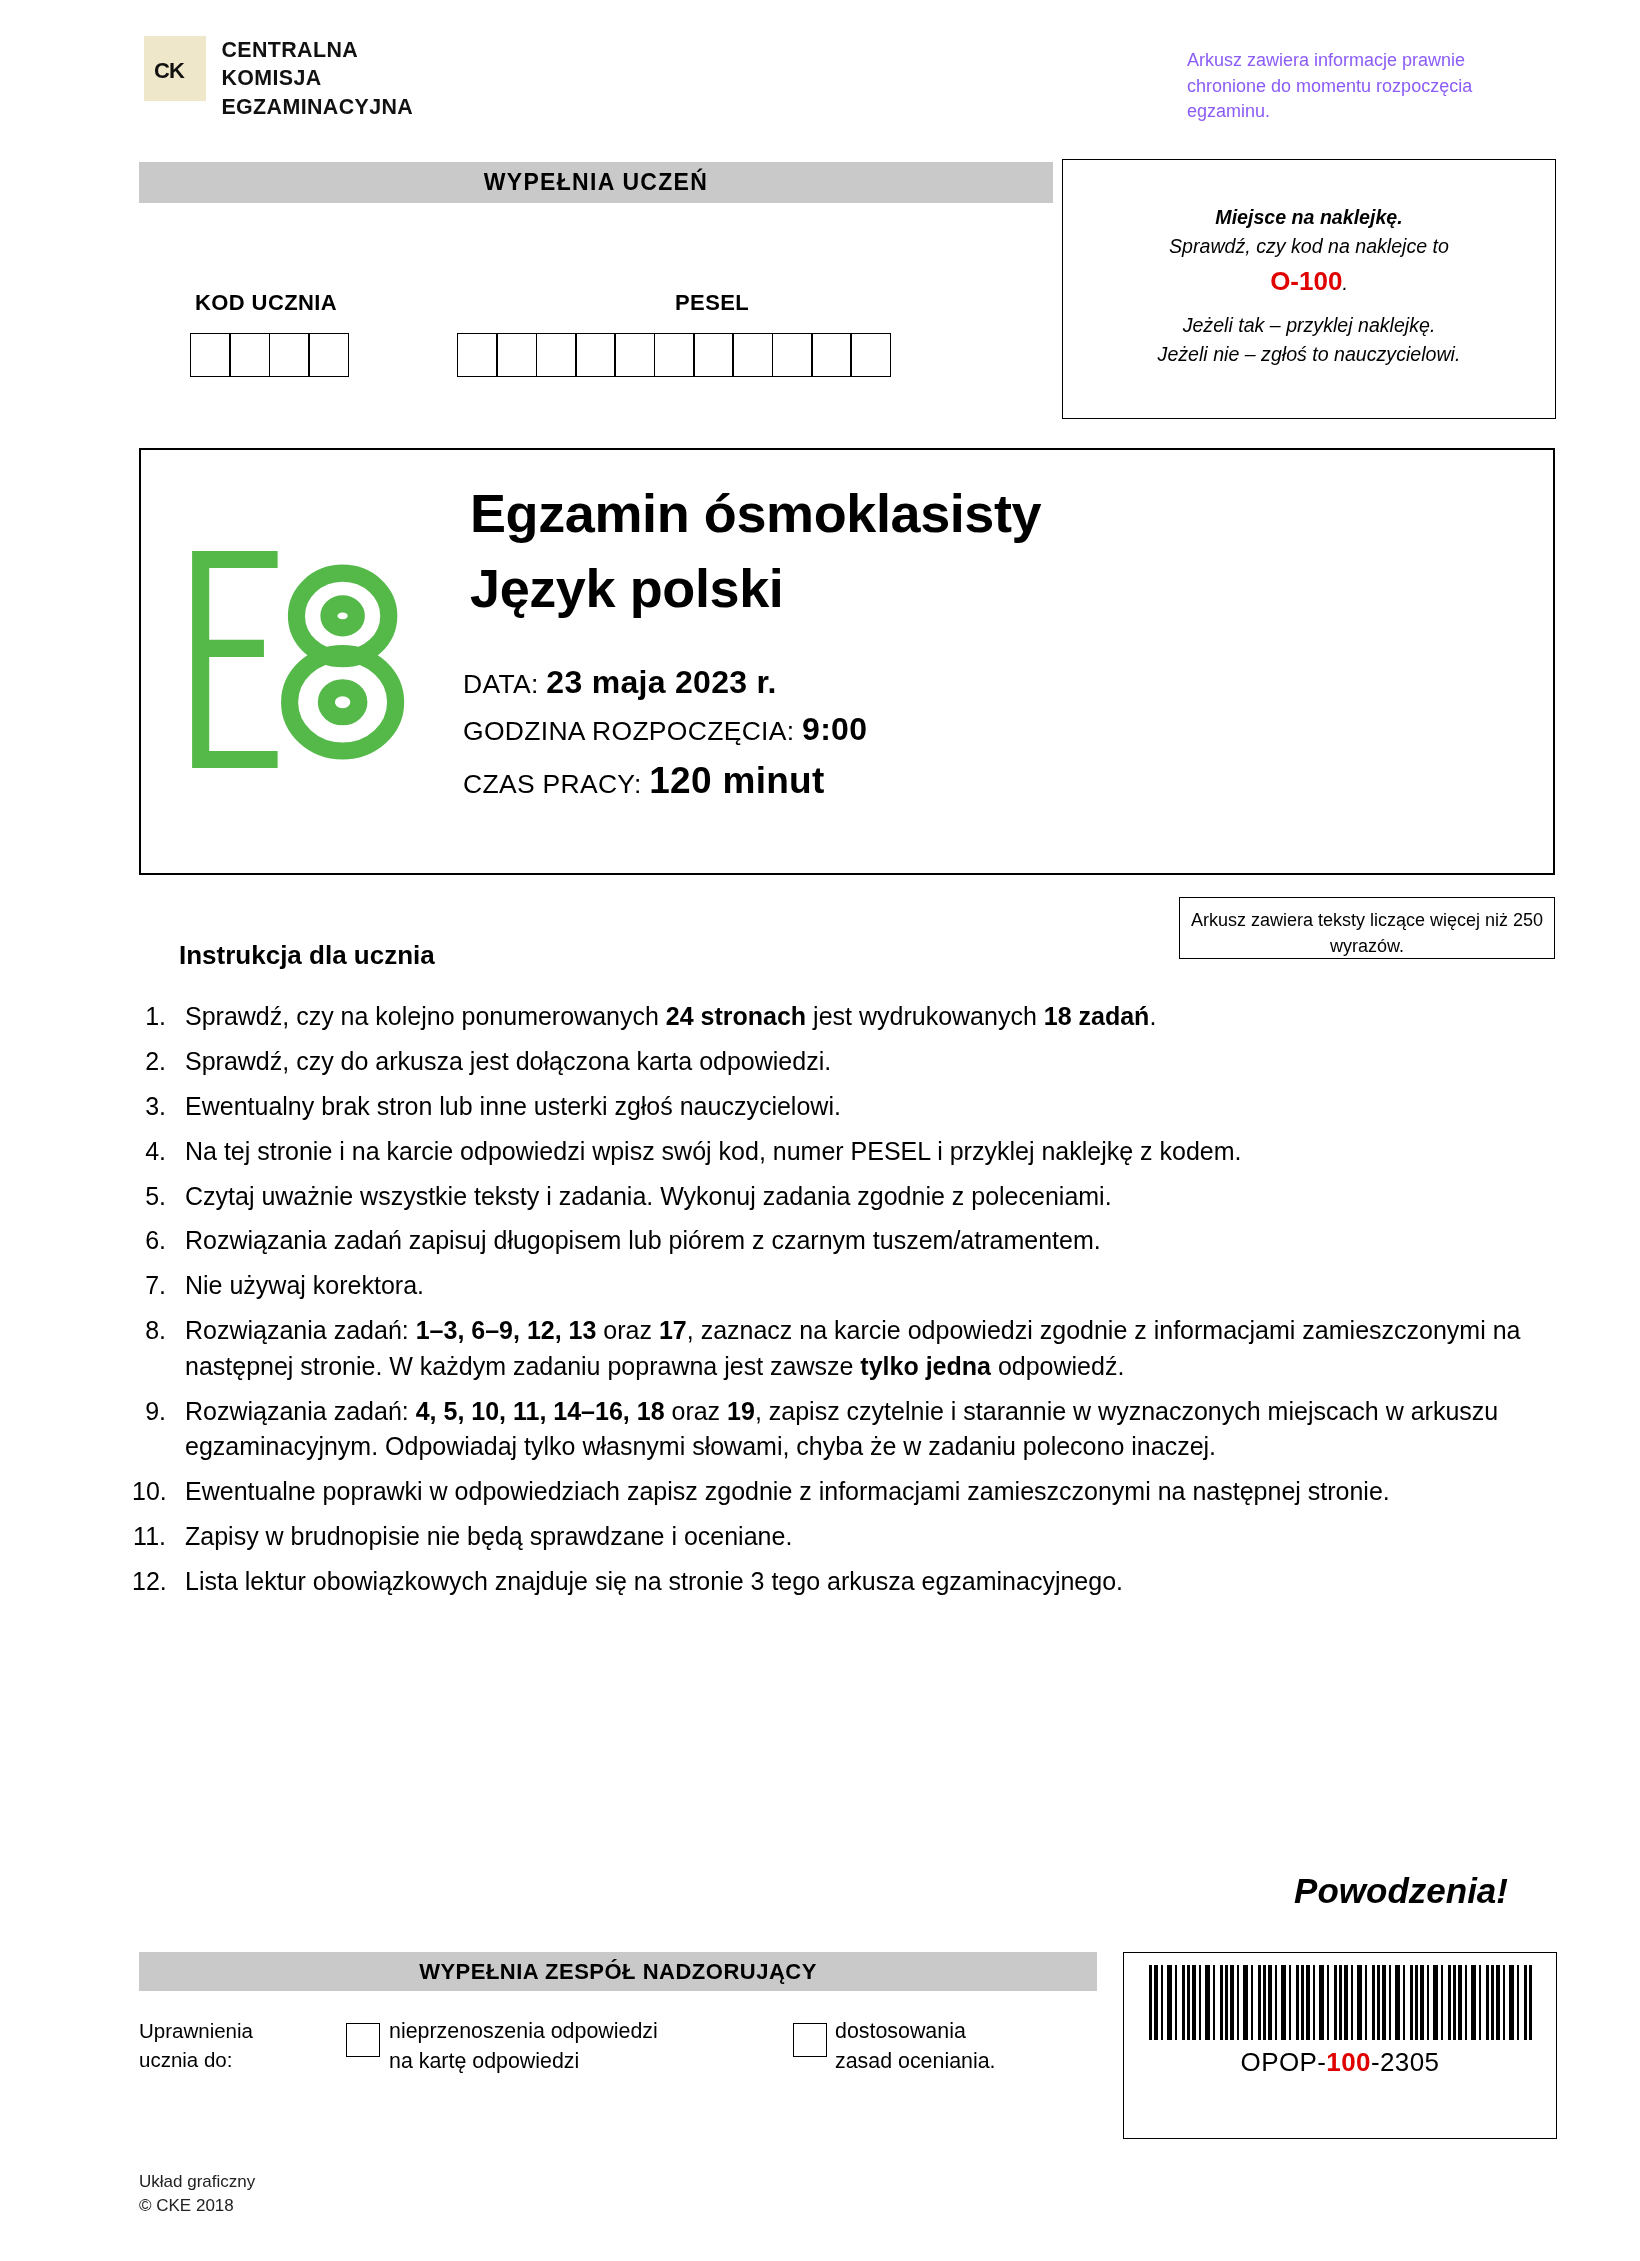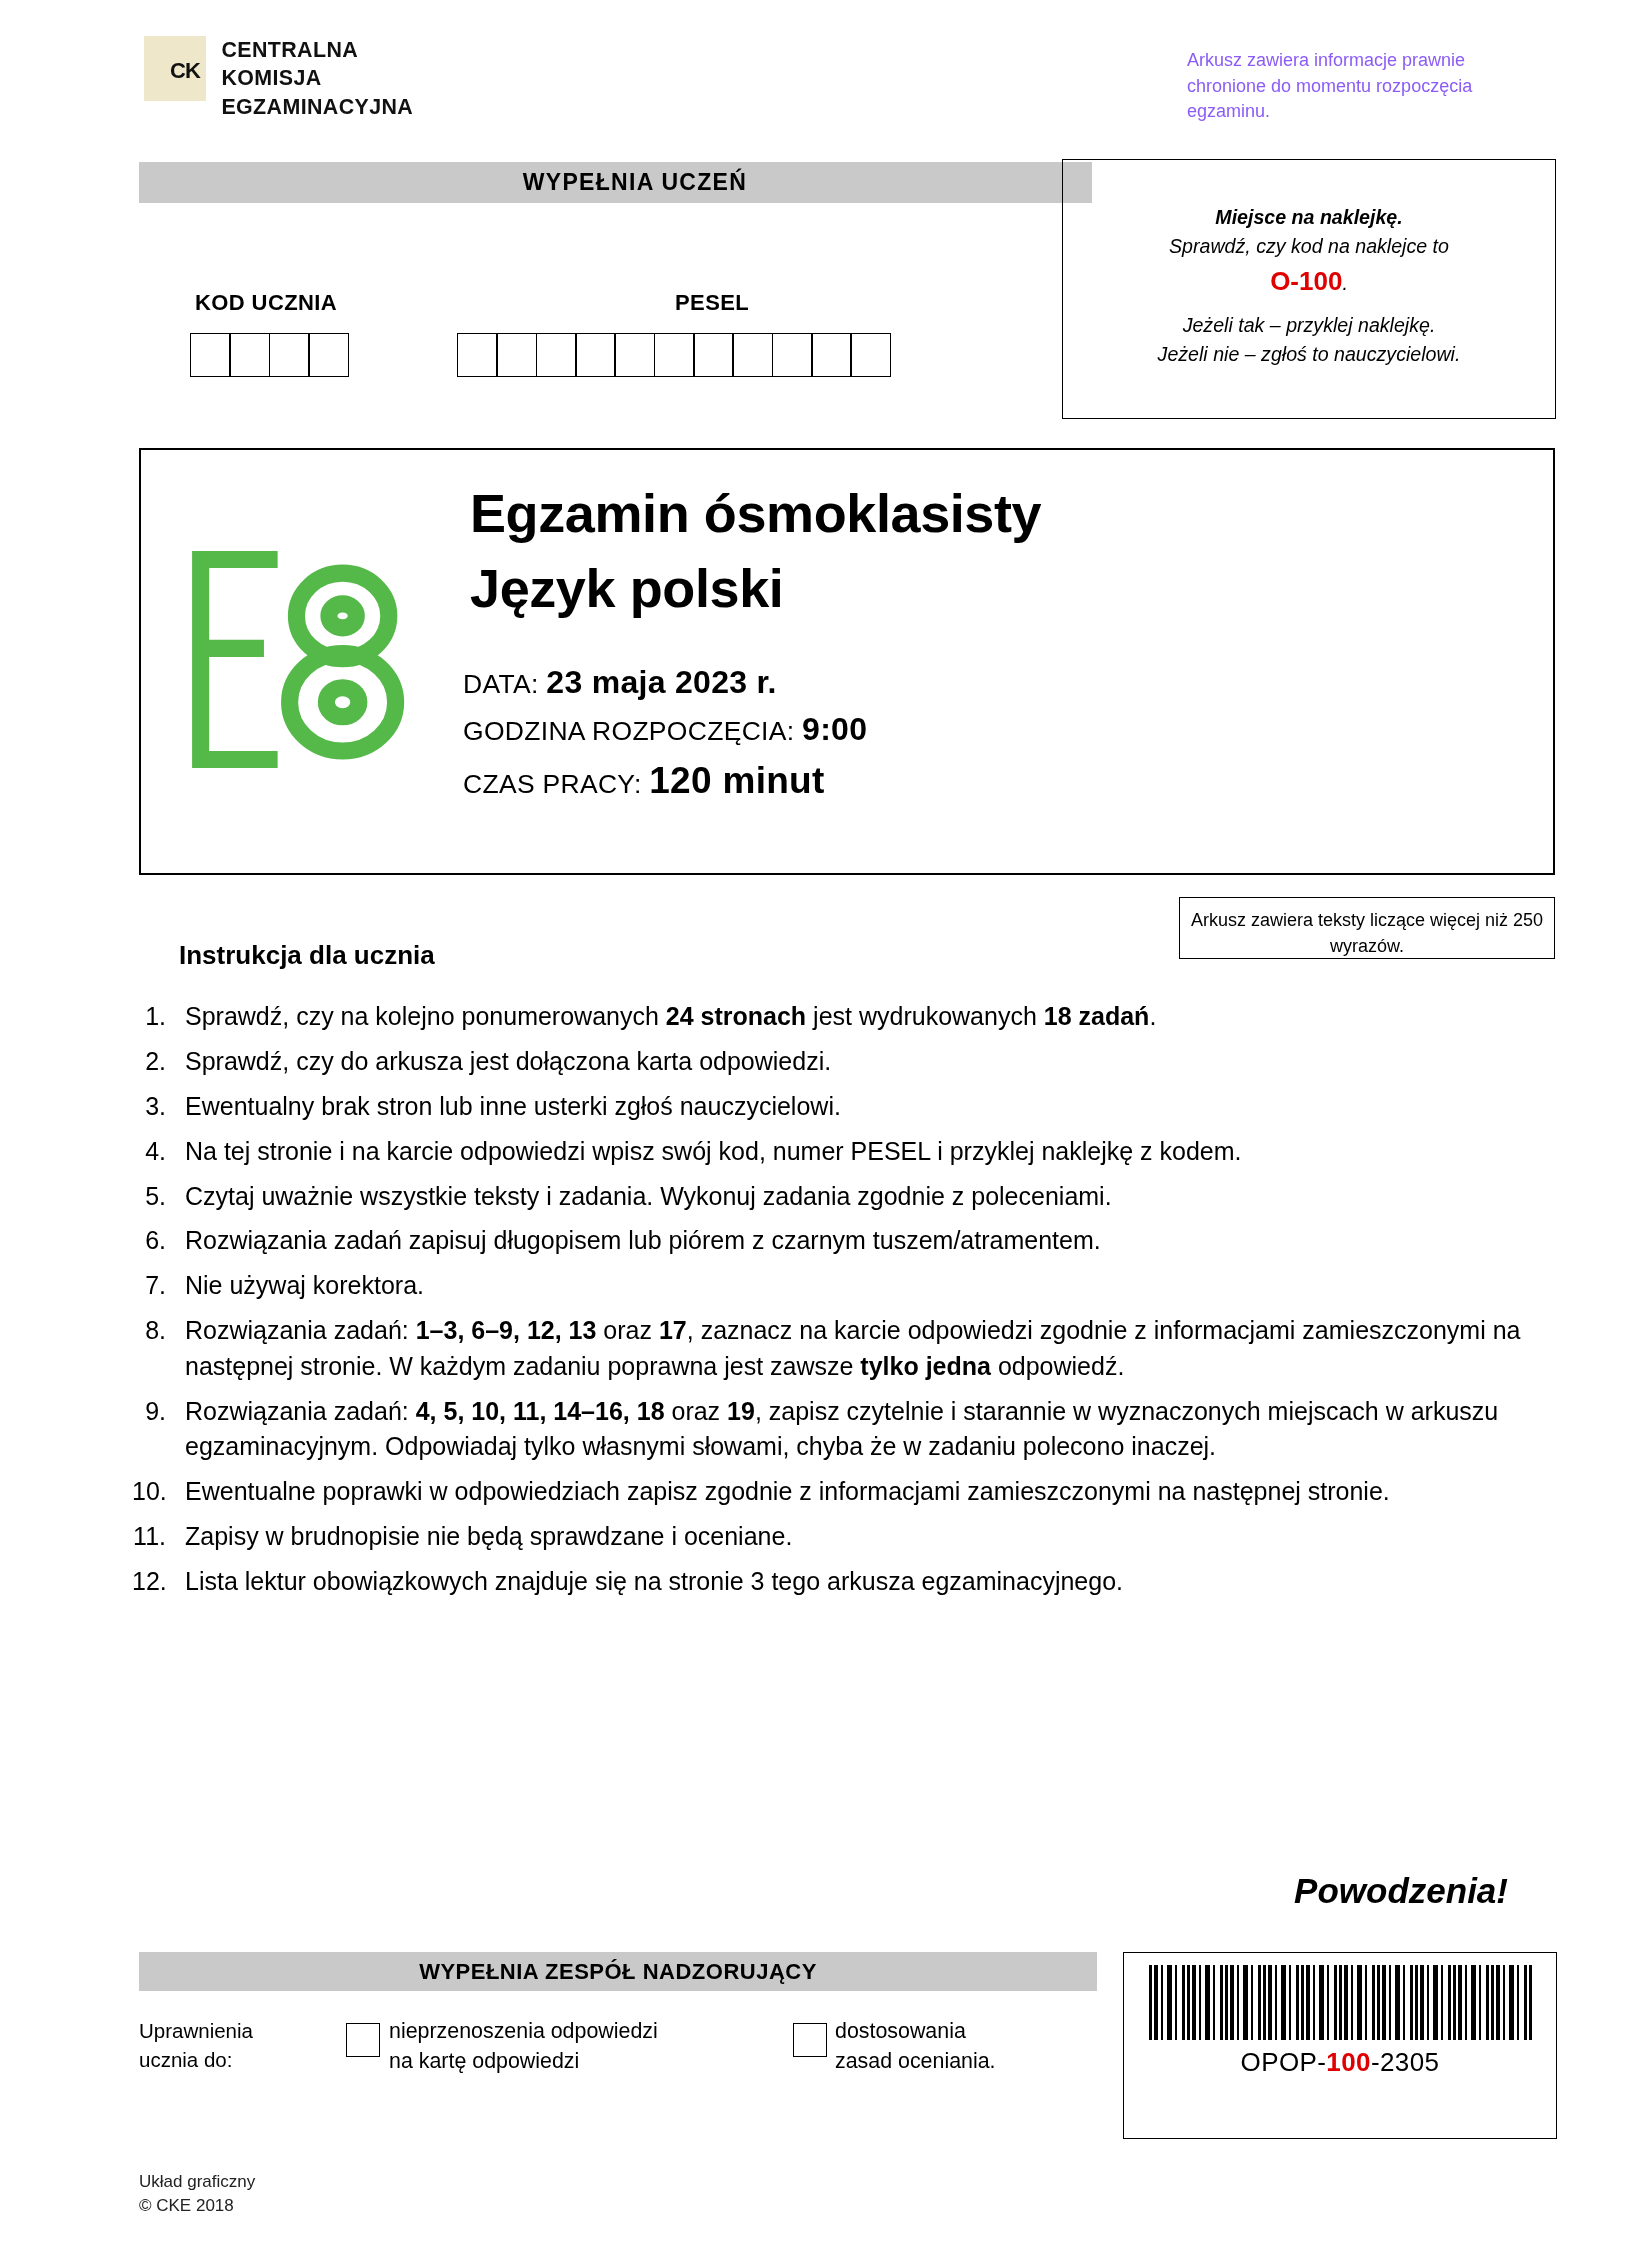--- a/index.html
+++ b/index.html
@@ -39,21 +39,21 @@
   }
   .logo-mark {
     width: 62px;
     height: 65px;
     background: #efe7c9;
     position: relative;
     margin-right: 15.4px;
   }
   .logo-mark .ck {
     position: absolute;
-    left: 26px;
+    left: 10px;
     top: 22px;
     font-size: 22px;
     font-weight: bold;
     letter-spacing: -0.9px;
     color: #111;
   }
   .logo-text {
     font-size: 21.4px;
     font-weight: bold;
     line-height: 1.32;
@@ -77,21 +77,20 @@
     top: 162px;
     width: 914px;
     height: 41px;
     background: #c9c9c9;
     display: flex;
     align-items: center;
     justify-content: center;
     font-size: 23px;
     font-weight: bold;
     letter-spacing: 1.3px;
-    padding-left: 39px;
   }
 
   .kod-label {
     position: absolute;
     left: 195px;
     top: 290px;
     font-size: 22px;
     font-weight: bold;
     letter-spacing: 0.4px;
   }

